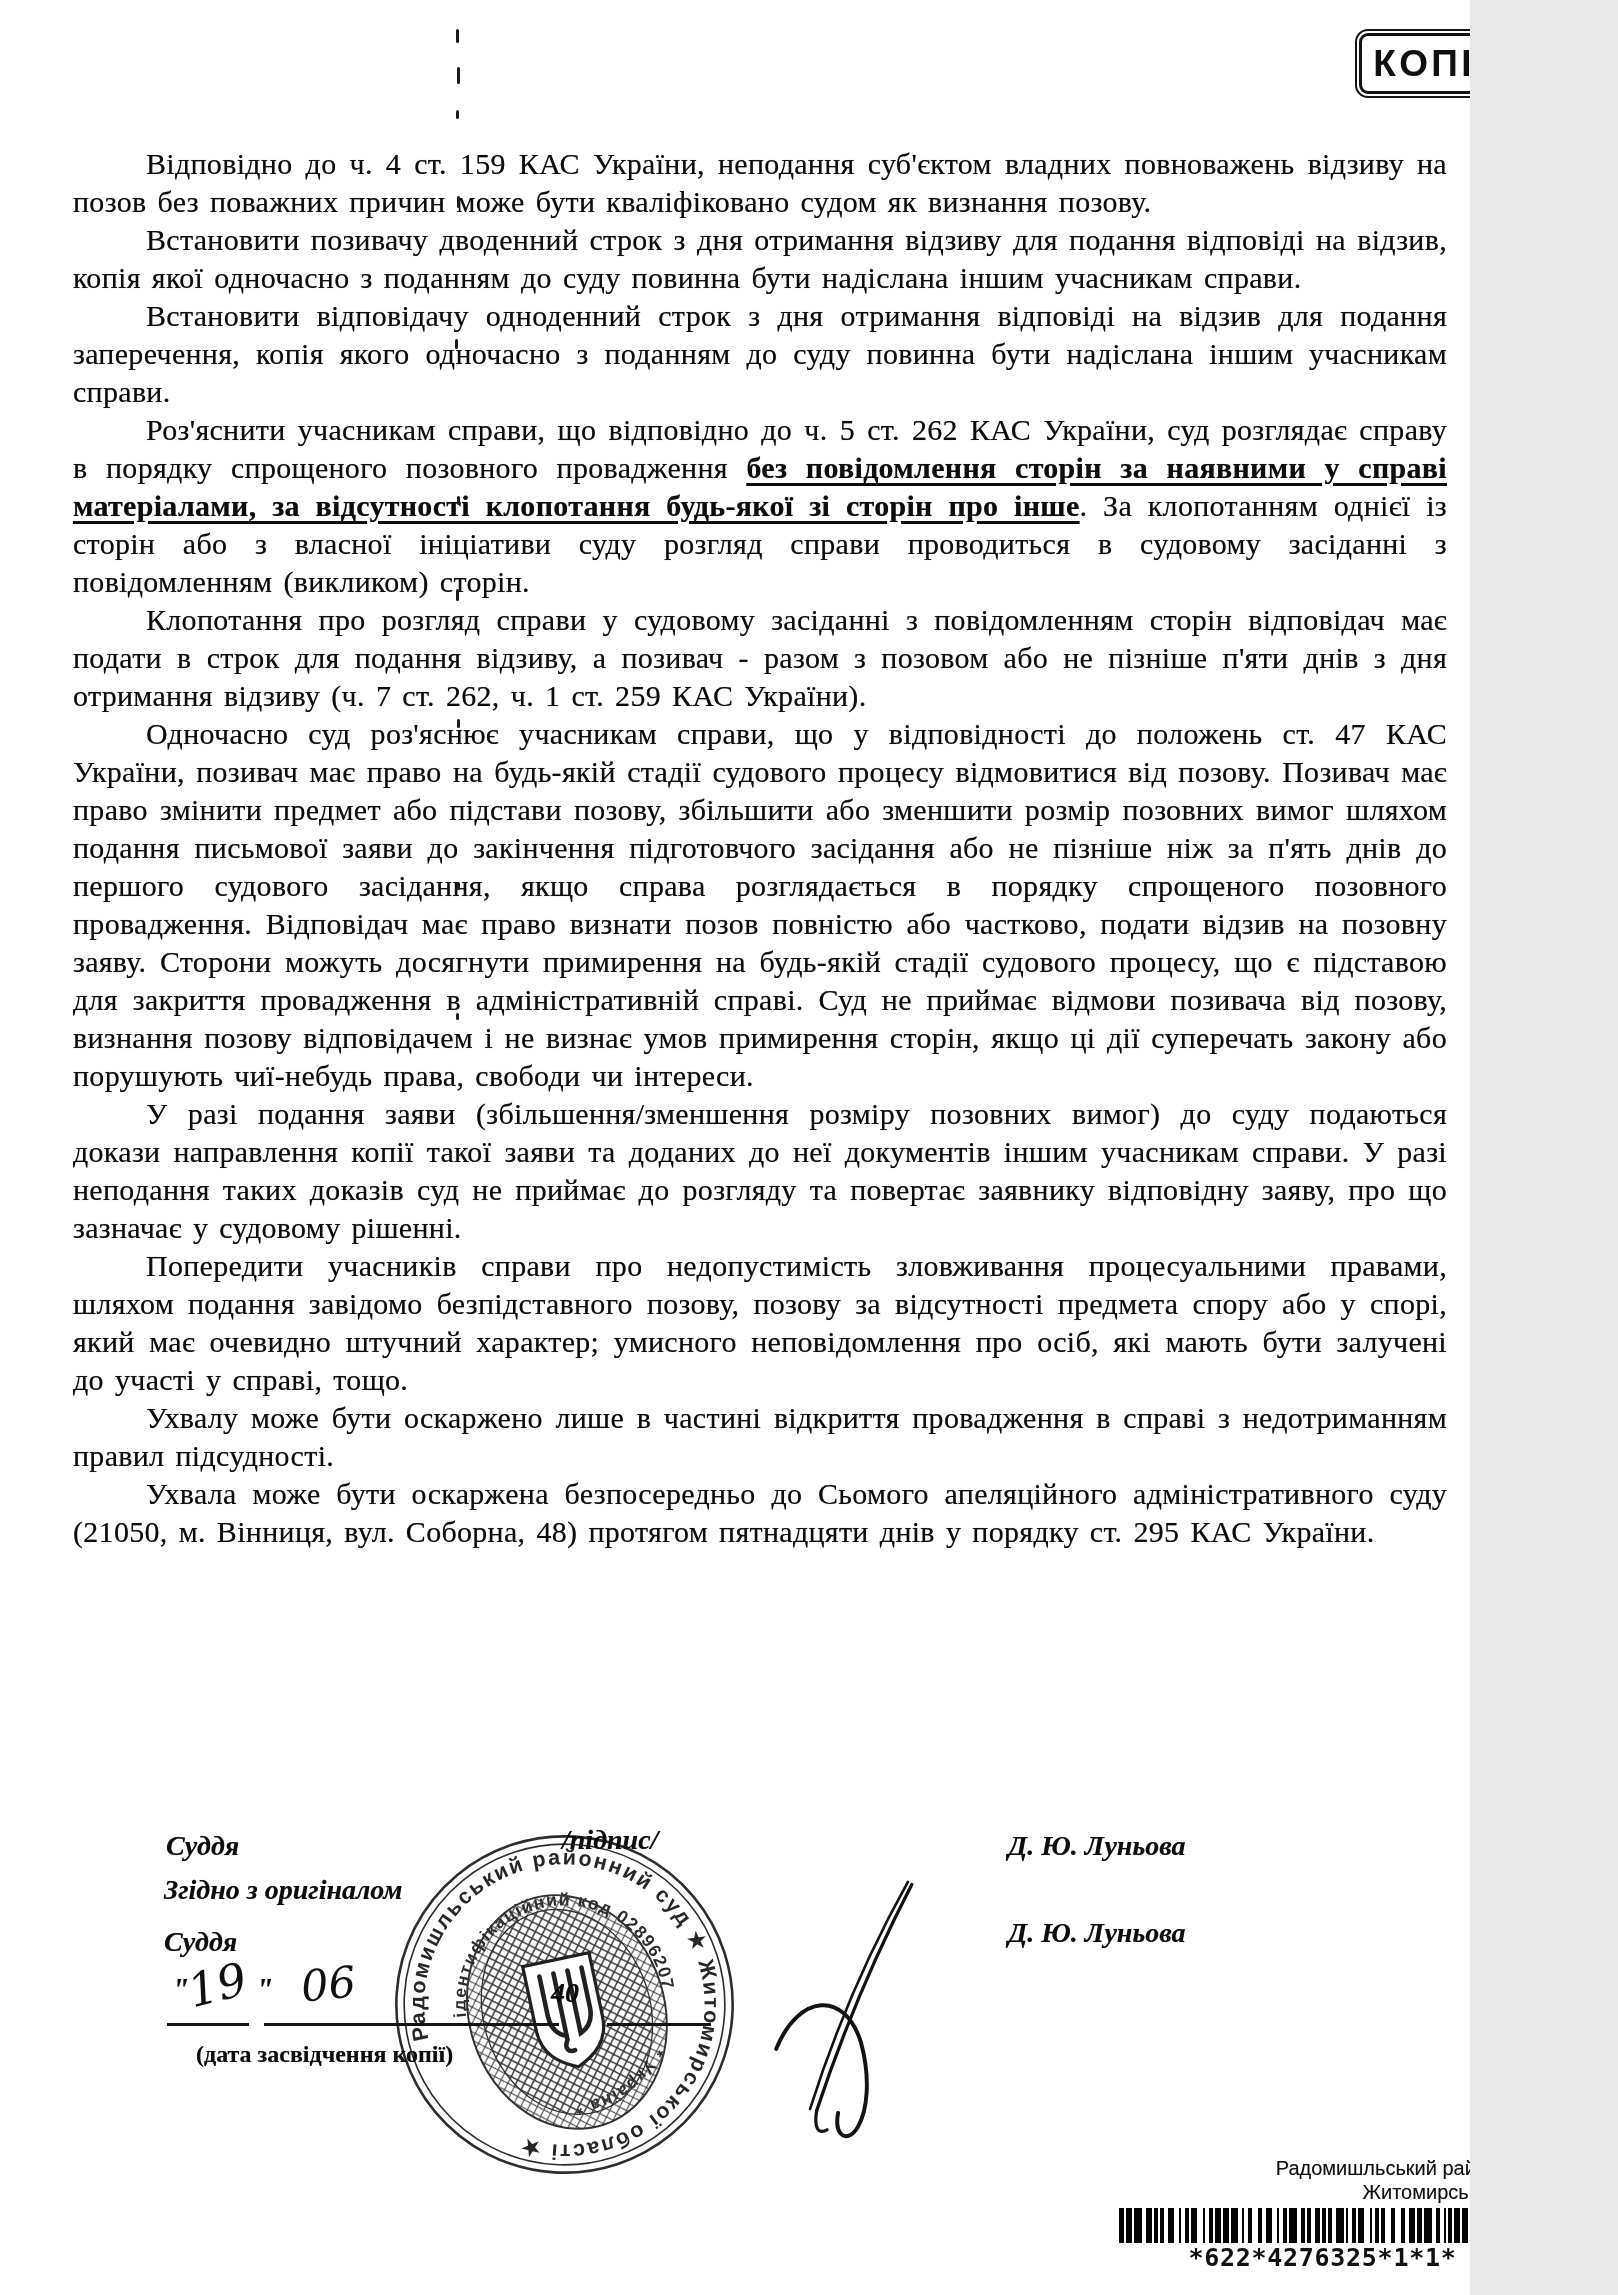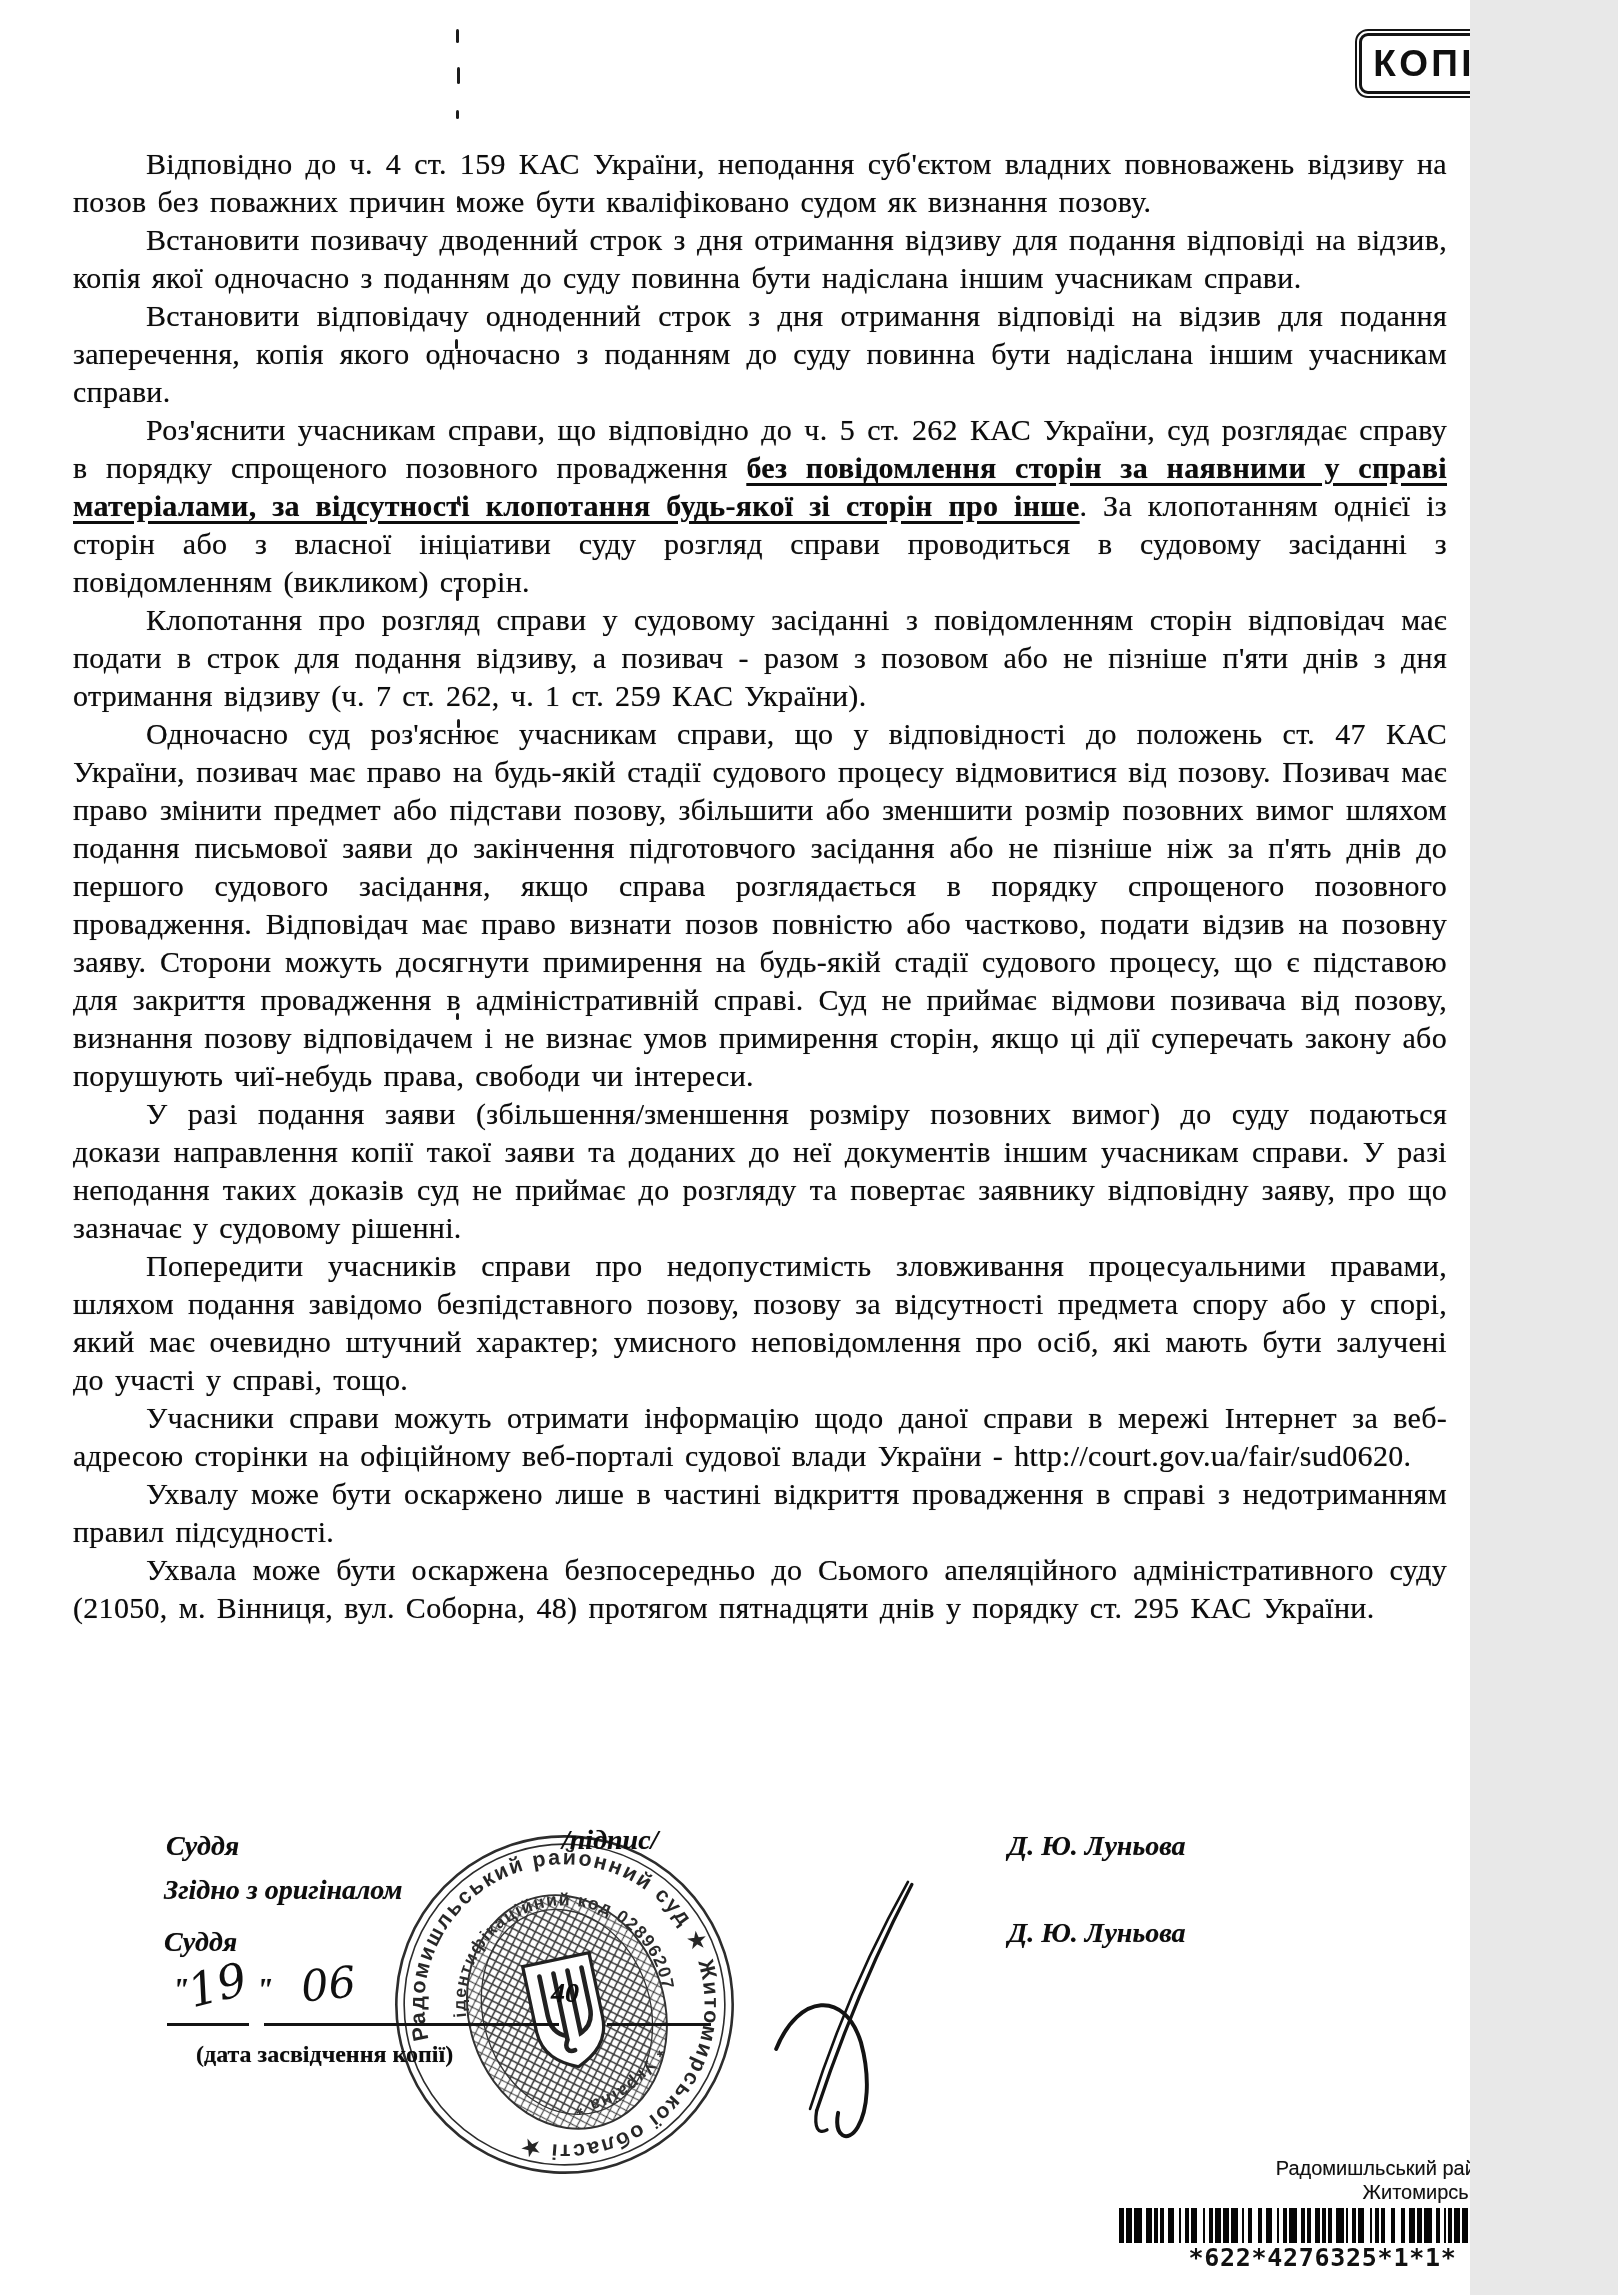--- a/index.html
+++ b/index.html
@@ -63,21 +63,20 @@
 
   <div class="doc-text">
       <p><span>Відповідно до ч. 4 ст. 159 КАС України, неподання суб'єктом владних повноважень відзиву на позов без поважних причин може бути кваліфіковано судом як визнання позову.</span></p>
       <p><span>Встановити позивачу дводенний строк з дня отримання відзиву для подання відповіді на відзив, копія якої одночасно з поданням до суду повинна бути надіслана іншим учасникам справи.</span></p>
       <p><span>Встановити відповідачу одноденний строк з дня отримання відповіді на відзив для подання заперечення, копія якого одночасно з поданням до суду повинна бути надіслана іншим учасникам справи.</span></p>
       <p><span>Роз'яснити учасникам справи, що відповідно до ч. 5 ст. 262 КАС України, суд розглядає справу в порядку спрощеного позовного провадження </span><span class="em">без повідомлення сторін за наявними у справі матеріалами, за відсутності клопотання будь-якої зі сторін про інше</span><span>. За клопотанням однієї із сторін або з власної ініціативи суду розгляд справи проводиться в судовому засіданні з повідомленням (викликом) сторін.</span></p>
       <p><span>Клопотання про розгляд справи у судовому засіданні з повідомленням сторін відповідач має подати в строк для подання відзиву, а позивач - разом з позовом або не пізніше п'яти днів з дня отримання відзиву (ч. 7 ст. 262, ч. 1 ст. 259 КАС України).</span></p>
       <p><span>Одночасно суд роз'яснює учасникам справи, що у відповідності до положень ст. 47 КАС України, позивач має право на будь-якій стадії судового процесу відмовитися від позову. Позивач має право змінити предмет або підстави позову, збільшити або зменшити розмір позовних вимог шляхом подання письмової заяви до закінчення підготовчого засідання або не пізніше ніж за п'ять днів до першого судового засідання, якщо справа розглядається в порядку спрощеного позовного провадження. Відповідач має право визнати позов повністю або частково, подати відзив на позовну заяву. Сторони можуть досягнути примирення на будь-якій стадії судового процесу, що є підставою для закриття провадження в адміністративній справі. Суд не приймає відмови позивача від позову, визнання позову відповідачем і не визнає умов примирення сторін, якщо ці дії суперечать закону або порушують чиї-небудь права, свободи чи інтереси.</span></p>
       <p><span>У разі подання заяви (збільшення/зменшення розміру позовних вимог) до суду подаються докази направлення копії такої заяви та доданих до неї документів іншим учасникам справи. У разі неподання таких доказів суд не приймає до розгляду та повертає заявнику відповідну заяву, про що зазначає у судовому рішенні.</span></p>
       <p><span>Попередити учасників справи про недопустимість зловживання процесуальними правами, шляхом подання завідомо безпідставного позову, позову за відсутності предмета спору або у спорі, який має очевидно штучний характер; умисного неповідомлення про осіб, які мають бути залучені до участі у справі, тощо.</span></p>
-      <p><span>Учасники справи можуть отримати інформацію щодо даної справи в мережі Інтернет за веб-адресою сторінки на офіційному веб-порталі судової влади України - http://court.gov.ua/fair/sud0620.</span></p>
       <p><span>Ухвалу може бути оскаржено лише в частині відкриття провадження в справі з недотриманням правил підсудності.</span></p>
       <p><span>Ухвала може бути оскаржена безпосередньо до Сьомого апеляційного адміністративного суду (21050, м. Вінниця, вул. Соборна, 48) протягом пятнадцяти днів у порядку ст. 295 КАС України.</span></p>
     </div>
 
   <div class="artifact" style="left:456px;top:29px;width:2.6px;height:14.4px;"></div>
   <div class="artifact" style="left:457px;top:67px;width:2.6px;height:17px;"></div>
   <div class="artifact" style="left:456px;top:110px;width:2.6px;height:9px;"></div>
   <div class="artifact" style="left:457px;top:196px;width:2.6px;height:11.7px;"></div>
   <div class="artifact" style="left:455px;top:339px;width:2.6px;height:10.4px;"></div>
   <div class="artifact" style="left:457px;top:496px;width:2.6px;height:9px;"></div>

